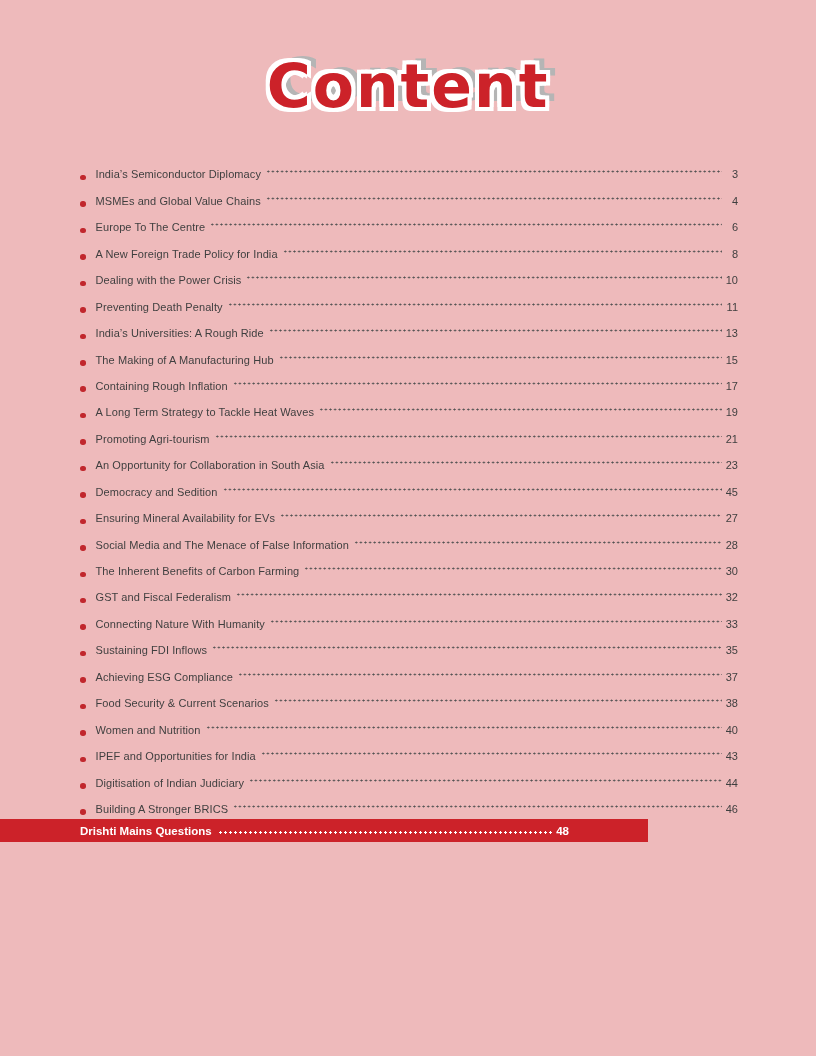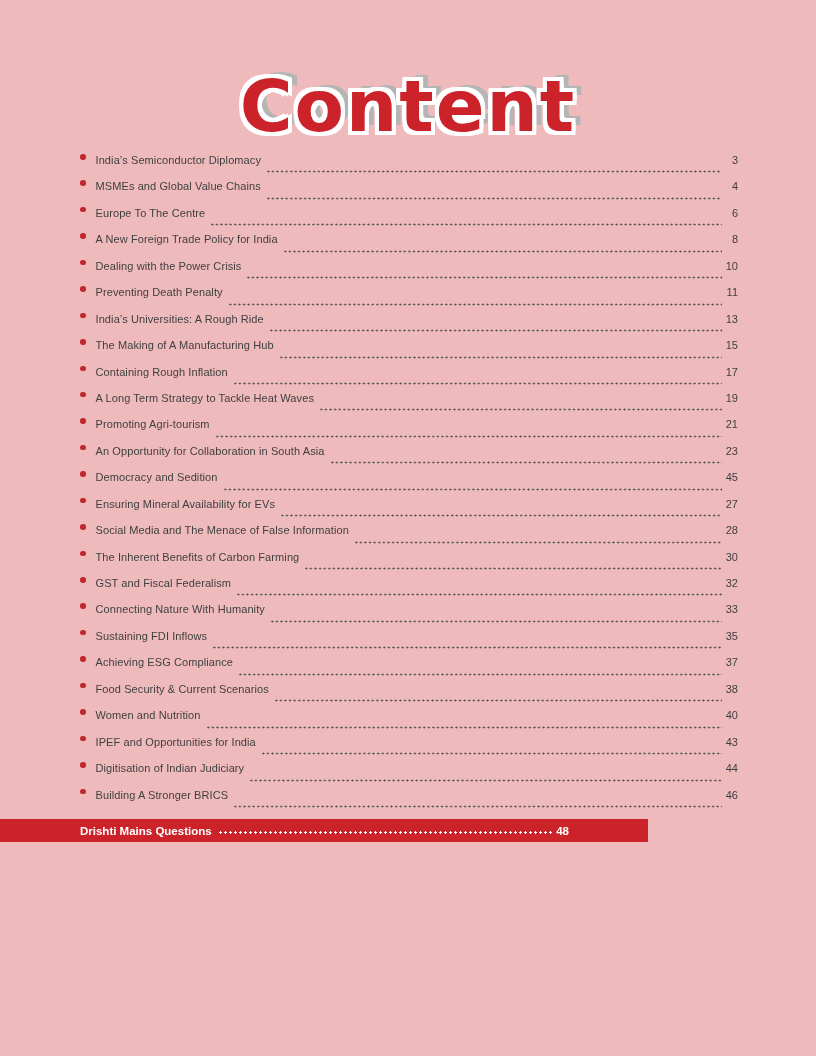--- a/index.html
+++ b/index.html
@@ -16,42 +16,42 @@
     font-family:"Liberation Sans", sans-serif;
     color:var(--text);
     overflow:hidden;
   }
   .page{
     position:relative;
     width:816px; height:1056px;
   }
   .title{
     position:absolute;
-    top:70px; left:0; width:100%;
+    top:56px; left:0; width:100%;
     text-align:center;
     font-family:"DejaVu Sans", sans-serif;
     font-weight:bold;
-    font-size:72px;
+    font-size:60px;
     line-height:1;
     letter-spacing:2px;
     color:var(--accent);
     text-shadow:
       0 4px 0 #fff, 0 -4px 0 #fff, 4px 0 0 #fff, -4px 0 0 #fff,
       3px 3px 0 #fff, -3px 3px 0 #fff, 3px -3px 0 #fff, -3px -3px 0 #fff,
       4px 4px 0 #fff, -4px 4px 0 #fff, 4px -4px 0 #fff, -4px -4px 0 #fff,
       9px -6px 0 #b5b5b5;
   }
   .toc{
     position:absolute;
     top:154px; left:80px;
     width:658px;
   }
   .row{
     display:flex;
-    align-items:flex-start;
+    align-items:flex-end;
     height:26.45px;
     font-size:11px;
   }
   .bullet{
     flex:0 0 auto;
     width:5.5px; height:5.5px;
     border-radius:50%;
     background:var(--bullet);
     margin-right:10px;
   }

